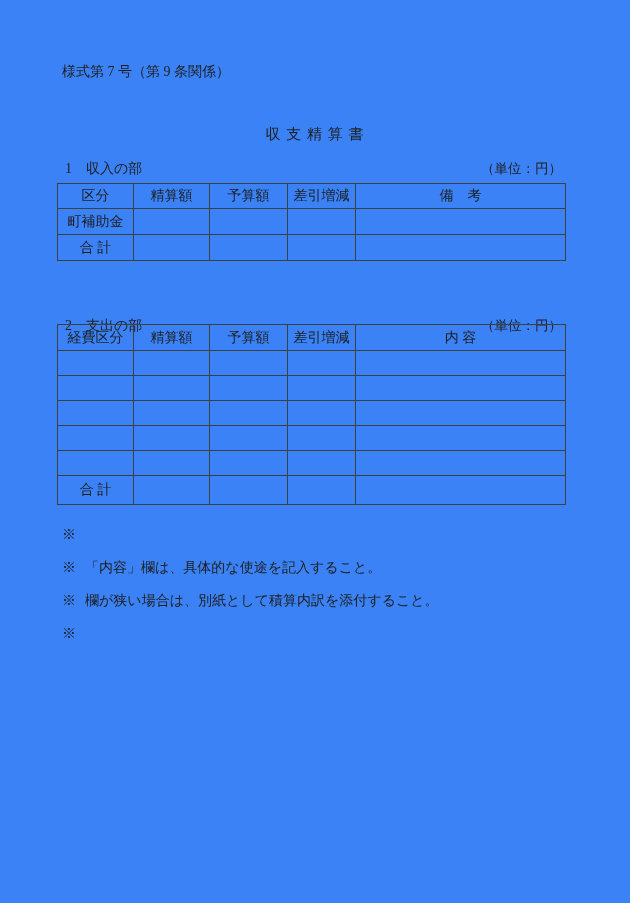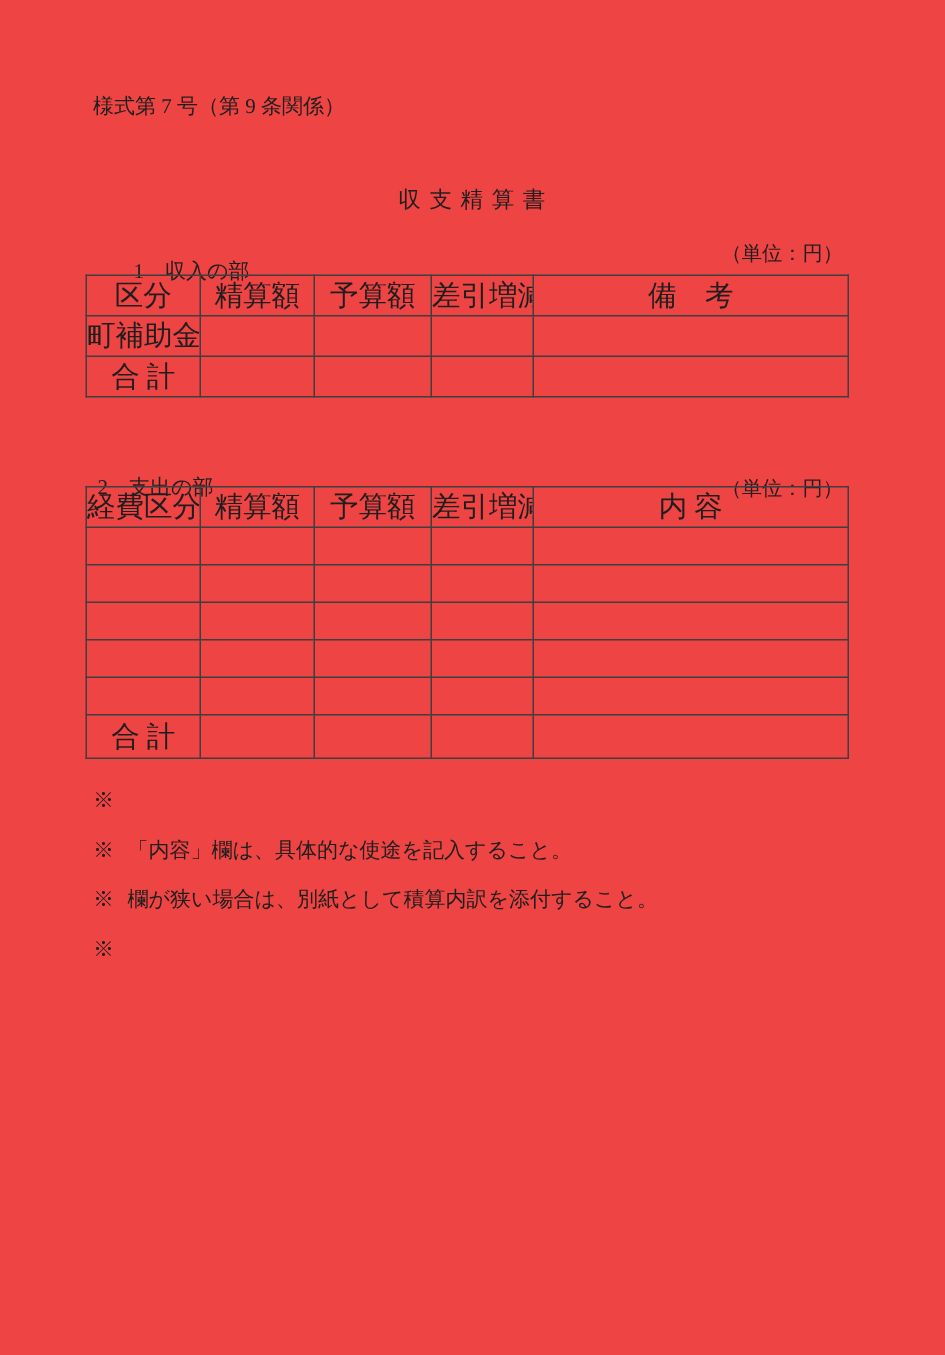--- a/index.html
+++ b/index.html
@@ -1,21 +1,21 @@
 <!DOCTYPE html>
 <html lang="ja"><head>
 <meta charset="utf-8">
 <style>
   html, body { margin: 0; padding: 0; background: #e8e8e8; }
   .page {
     position: relative;
     width: 630px;
     height: 903px;
     margin: 0 auto;
-    background: #ef4444;
+    background: #3b82f6;
     font-family: "Liberation Serif", "DejaVu Serif", serif;
     color: #1e1e1e;
     overflow: hidden;
   }
   .form-number {
     position: absolute;
     left: 62px;
     top: 63px;
     font-size: 14px;
     line-height: 17px;
@@ -40,38 +40,38 @@
     white-space: pre;
   }
   .unit-label {
     position: absolute;
     right: 68px;
     font-size: 13.5px;
     line-height: 17px;
     white-space: pre;
     margin-left: 37px;
   }
-  .heading-income { top: 173px; margin-left: 24px; }
+  .heading-income { top: 160px; }
   .unit-income    { top: 160px; }
   .heading-expense { top: 317px; }
   .unit-expense    { top: 317px; }
 
   table.form-table {
     position: absolute;
     left: 57px;
     width: 508px;
     border-collapse: collapse;
     table-layout: fixed;
   }
   .table-income  { top: 183px; }
   .table-expense { top: 324px; }
   table.form-table th,
   table.form-table td {
     border: 1px solid #3f3f3f;
-    font-size: 19px;
+    font-size: 14px;
     font-weight: normal;
     text-align: center;
     vertical-align: middle;
     padding: 0;
     white-space: pre;
     overflow: hidden;
   }
   .table-income th  { height: 24px; }
   .table-income td  { height: 25px; }
   .table-expense th { height: 25px; }

